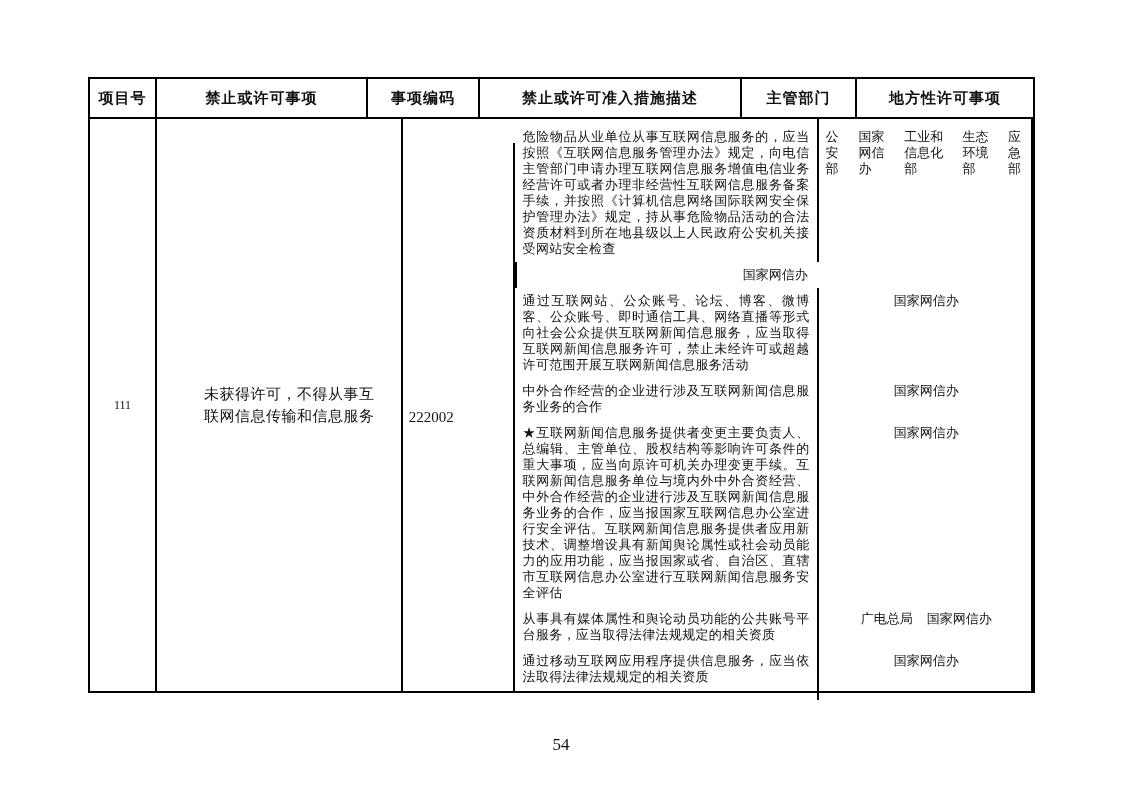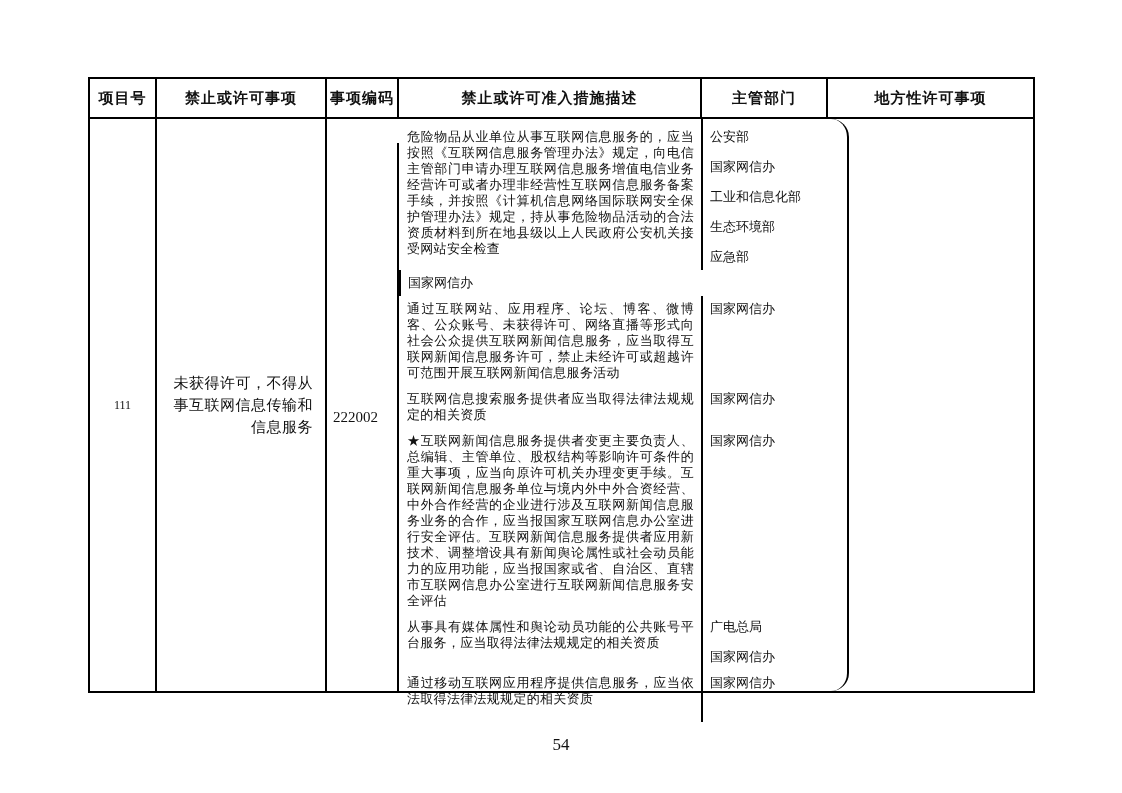--- a/index.html
+++ b/index.html
@@ -35,59 +35,59 @@
     justify-content: center;
     font-weight: bold;
     font-size: 15px;
     letter-spacing: 1px;
     border-right: 2px solid #000;
     font-family: Liberation Mono, monospace;
   }
   .th:last-child { border-right: none; }
   .tbody-row { display: flex; flex: 1 1 auto; min-height: 0; }
   .col1 { width: 67px; }
-  .col2 { width: 170px; text-align: right; }
-  .col3 { width: 72px; }
-  .col4 { width: 303px; }
-  .col5 { width: 126px; }
+  .col2 { width: 211px; }
+  .col3 { width: 112px; }
+  .col4 { width: 262px; }
+  .col5 { width: 115px; }
   .col6 { flex: 1; }
   .cell {
     border-right: 2px solid #000;
     display: flex;
     align-items: center;
   }
   .cell-itemno { justify-content: center; font-size: 12px; }
-  .cell-itemname { padding: 12px; font-size: 15px; line-height: 22px; letter-spacing: 0.5px; }
+  .cell-itemname { padding: 12px; font-size: 15px; line-height: 22px; letter-spacing: 0.5px; margin-left: 35px; }
   .cell-itemcode { padding: 8px 6px; font-size: 15px; margin-top: 24px; }
   .col45 {
-    width: 450px;
+    width: 519px;
     border-right: 2px solid #000;
     display: flex;
     flex-direction: column;
     padding-top: 5px;
-    border-radius: 18px;
   }
   .measure-row { display: flex; flex: 0 0 auto; }
   .measure-row.filler { flex: 1 1 auto; }
   .measure-desc {
     width: 302px;
     padding: 5px 7px 5px 8px;
     font-size: 13px;
     line-height: 16px;
     text-align: justify;
     letter-spacing: 0.3px;
   }
   .measure-dept {
     flex: 1;
     border-left: 2px solid #000;
     padding: 5px 4px 5px 7px;
     font-size: 13px;
     line-height: 16px;
     display: flex;
-    flex-direction: column;
+    flex-direction: row;
+    justify-content: center;
     gap: 14px;
   }
   .col45 > .measure-row:first-child { margin-top: -5px; }
   .col45 > .measure-row:first-child .measure-desc,
   .col45 > .measure-row:first-child .measure-dept { padding-top: 10px; }
   .last-col { border-right: none; }
   .page-number {
     position: absolute;
     left: 0;
     top: 735px;
@@ -133,28 +133,28 @@
         </div>
       </div>
 
       <div class="measure-row">
         <div class="measure-dept">
           <div>国家网信办</div>
         </div>
       </div>
 
       <div class="measure-row">
-        <div class="measure-desc">通过互联网站、应用程序、论坛、博客、微博客、公众账号、未获得许可、网络直播等形式向社会公众提供互联网新闻信息服务，应当取得互联网新闻信息服务许可，禁止未经许可或超越许可范围开展互联网新闻信息服务活动</div>
+        <div class="measure-desc">通过互联网站、公众账号、论坛、博客、微博客、公众账号、即时通信工具、网络直播等形式向社会公众提供互联网新闻信息服务，应当取得互联网新闻信息服务许可，禁止未经许可或超越许可范围开展互联网新闻信息服务活动</div>
         <div class="measure-dept">
           <div>国家网信办</div>
         </div>
       </div>
 
       <div class="measure-row">
-        <div class="measure-desc">互联网信息搜索服务提供者应当取得法律法规规定的相关资质</div>
+        <div class="measure-desc">中外合作经营的企业进行涉及互联网新闻信息服务业务的合作</div>
         <div class="measure-dept">
           <div>国家网信办</div>
         </div>
       </div>
 
       <div class="measure-row">
         <div class="measure-desc">★互联网新闻信息服务提供者变更主要负责人、总编辑、主管单位、股权结构等影响许可条件的重大事项，应当向原许可机关办理变更手续。互联网新闻信息服务单位与境内外中外合资经营、中外合作经营的企业进行涉及互联网新闻信息服务业务的合作，应当报国家互联网信息办公室进行安全评估。互联网新闻信息服务提供者应用新技术、调整增设具有新闻舆论属性或社会动员能力的应用功能，应当报国家或省、自治区、直辖市互联网信息办公室进行互联网新闻信息服务安全评估</div>
         <div class="measure-dept">
           <div>国家网信办</div>
         </div>

